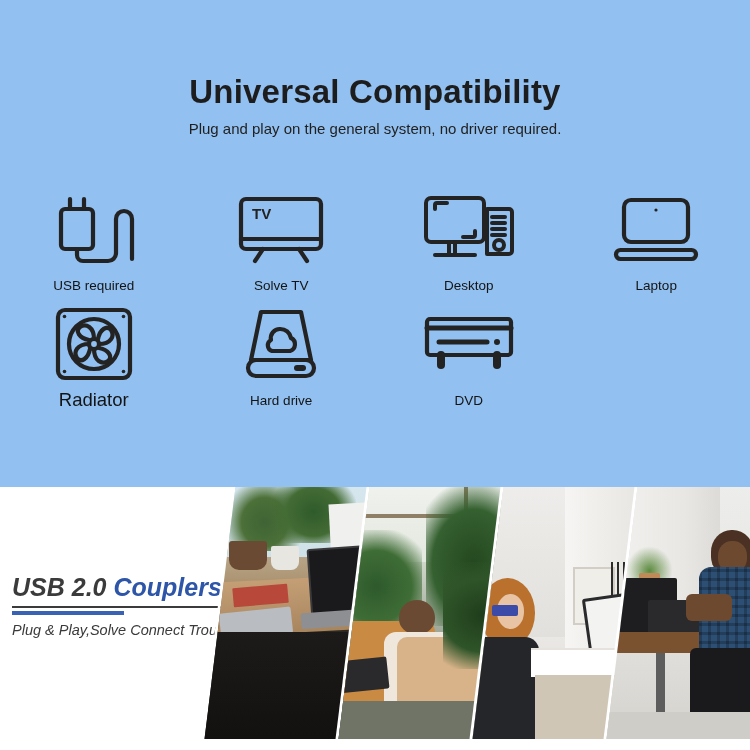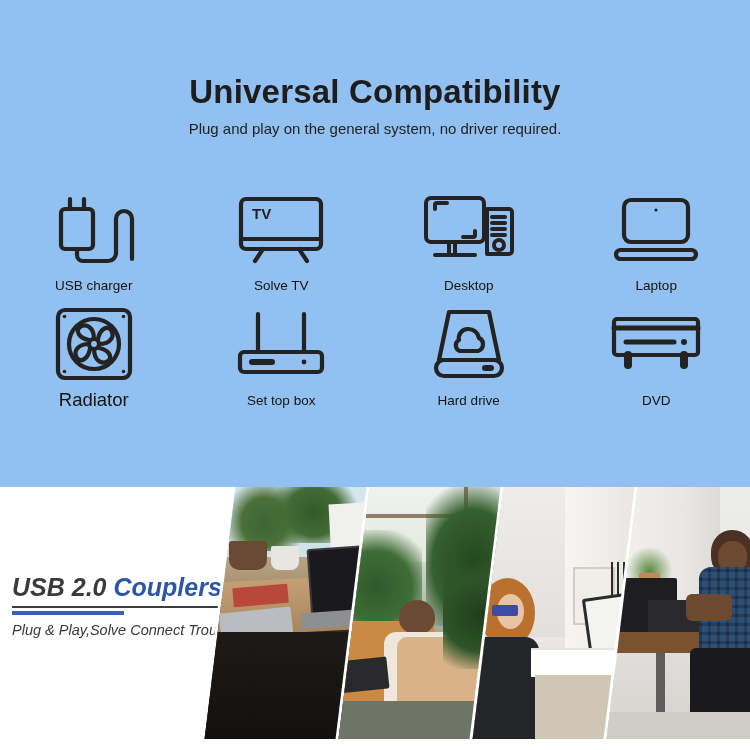--- a/index.html
+++ b/index.html
@@ -406,21 +406,21 @@
 
         <div class="icon-cell">
           <div class="icon-art">
             <svg width="86" height="72" viewBox="0 0 86 72" fill="none" stroke="#232323" stroke-width="4.2" stroke-linecap="round" stroke-linejoin="round">
               <rect x="10" y="16" width="32" height="40" rx="4"></rect>
               <path d="M19 16 V6"></path>
               <path d="M33 16 V6"></path>
               <path d="M26 56 V62 a6 6 0 0 0 6 6 H57 a8 8 0 0 0 8 -8 V26 a8 8 0 0 1 8 -8 a8 8 0 0 1 8 8 V66"></path>
             </svg>
           </div>
-          <div class="icon-label">USB charger</div>
+          <div class="icon-label">USB required</div>
         </div>
 
         <div class="icon-cell">
           <div class="icon-art">
             <svg width="92" height="72" viewBox="0 0 92 72" fill="none" stroke="#232323" stroke-width="4.2" stroke-linecap="round" stroke-linejoin="round">
               <rect x="6" y="6" width="80" height="50" rx="5"></rect>
               <path d="M6 46 H86"></path>
               <path d="M28 56 L20 68"></path>
               <path d="M64 56 L72 68"></path>
               <text x="17" y="26" font-family="Liberation Sans, sans-serif" font-size="15" font-weight="bold" fill="#232323" stroke="none">TV</text>
@@ -476,32 +476,20 @@
               <circle cx="41" cy="39" r="5"></circle>
               <path d="M41 34 C41 22 33 18 27 22 C22 26 26 33 36 35"></path>
               <path d="M46 39 C58 39 62 31 58 25 C54 20 47 24 45 34"></path>
               <path d="M41 44 C41 56 49 60 55 56 C60 52 56 45 46 43"></path>
               <path d="M36 39 C24 39 20 47 24 53 C28 58 35 54 37 44"></path>
             </svg>
           </div>
           <div class="icon-label big">Radiator</div>
         </div>
 
-        <div class="icon-cell">
-          <div class="icon-art">
-            <svg width="94" height="72" viewBox="0 0 94 72" fill="none" stroke="#232323" stroke-width="4.2" stroke-linecap="round" stroke-linejoin="round">
-              <path d="M24 44 V6"></path>
-              <path d="M70 44 V6"></path>
-              <rect x="6" y="44" width="82" height="20" rx="4"></rect>
-              <path d="M18 54 H38" stroke-width="6"></path>
-              <circle cx="70" cy="54" r="2.4" fill="#232323" stroke="none"></circle>
-            </svg>
-          </div>
-          <div class="icon-label">Set top box</div>
-        </div>
 
         <div class="icon-cell">
           <div class="icon-art">
             <svg width="80" height="76" viewBox="0 0 80 76" fill="none" stroke="#232323" stroke-width="4.2" stroke-linecap="round" stroke-linejoin="round">
               <path d="M20 6 H60 L70 54 H10 Z" stroke-linejoin="round"></path>
               <rect x="7" y="54" width="66" height="16" rx="8"></rect>
               <path d="M30 34 a9 9 0 0 1 9 -11 a11 11 0 0 1 11 9 a7 7 0 0 1 -1 13 H31 a6 6 0 0 1 -1 -11 Z"></path>
               <path d="M56 62 H62" stroke-width="6"></path>
             </svg>
           </div>

